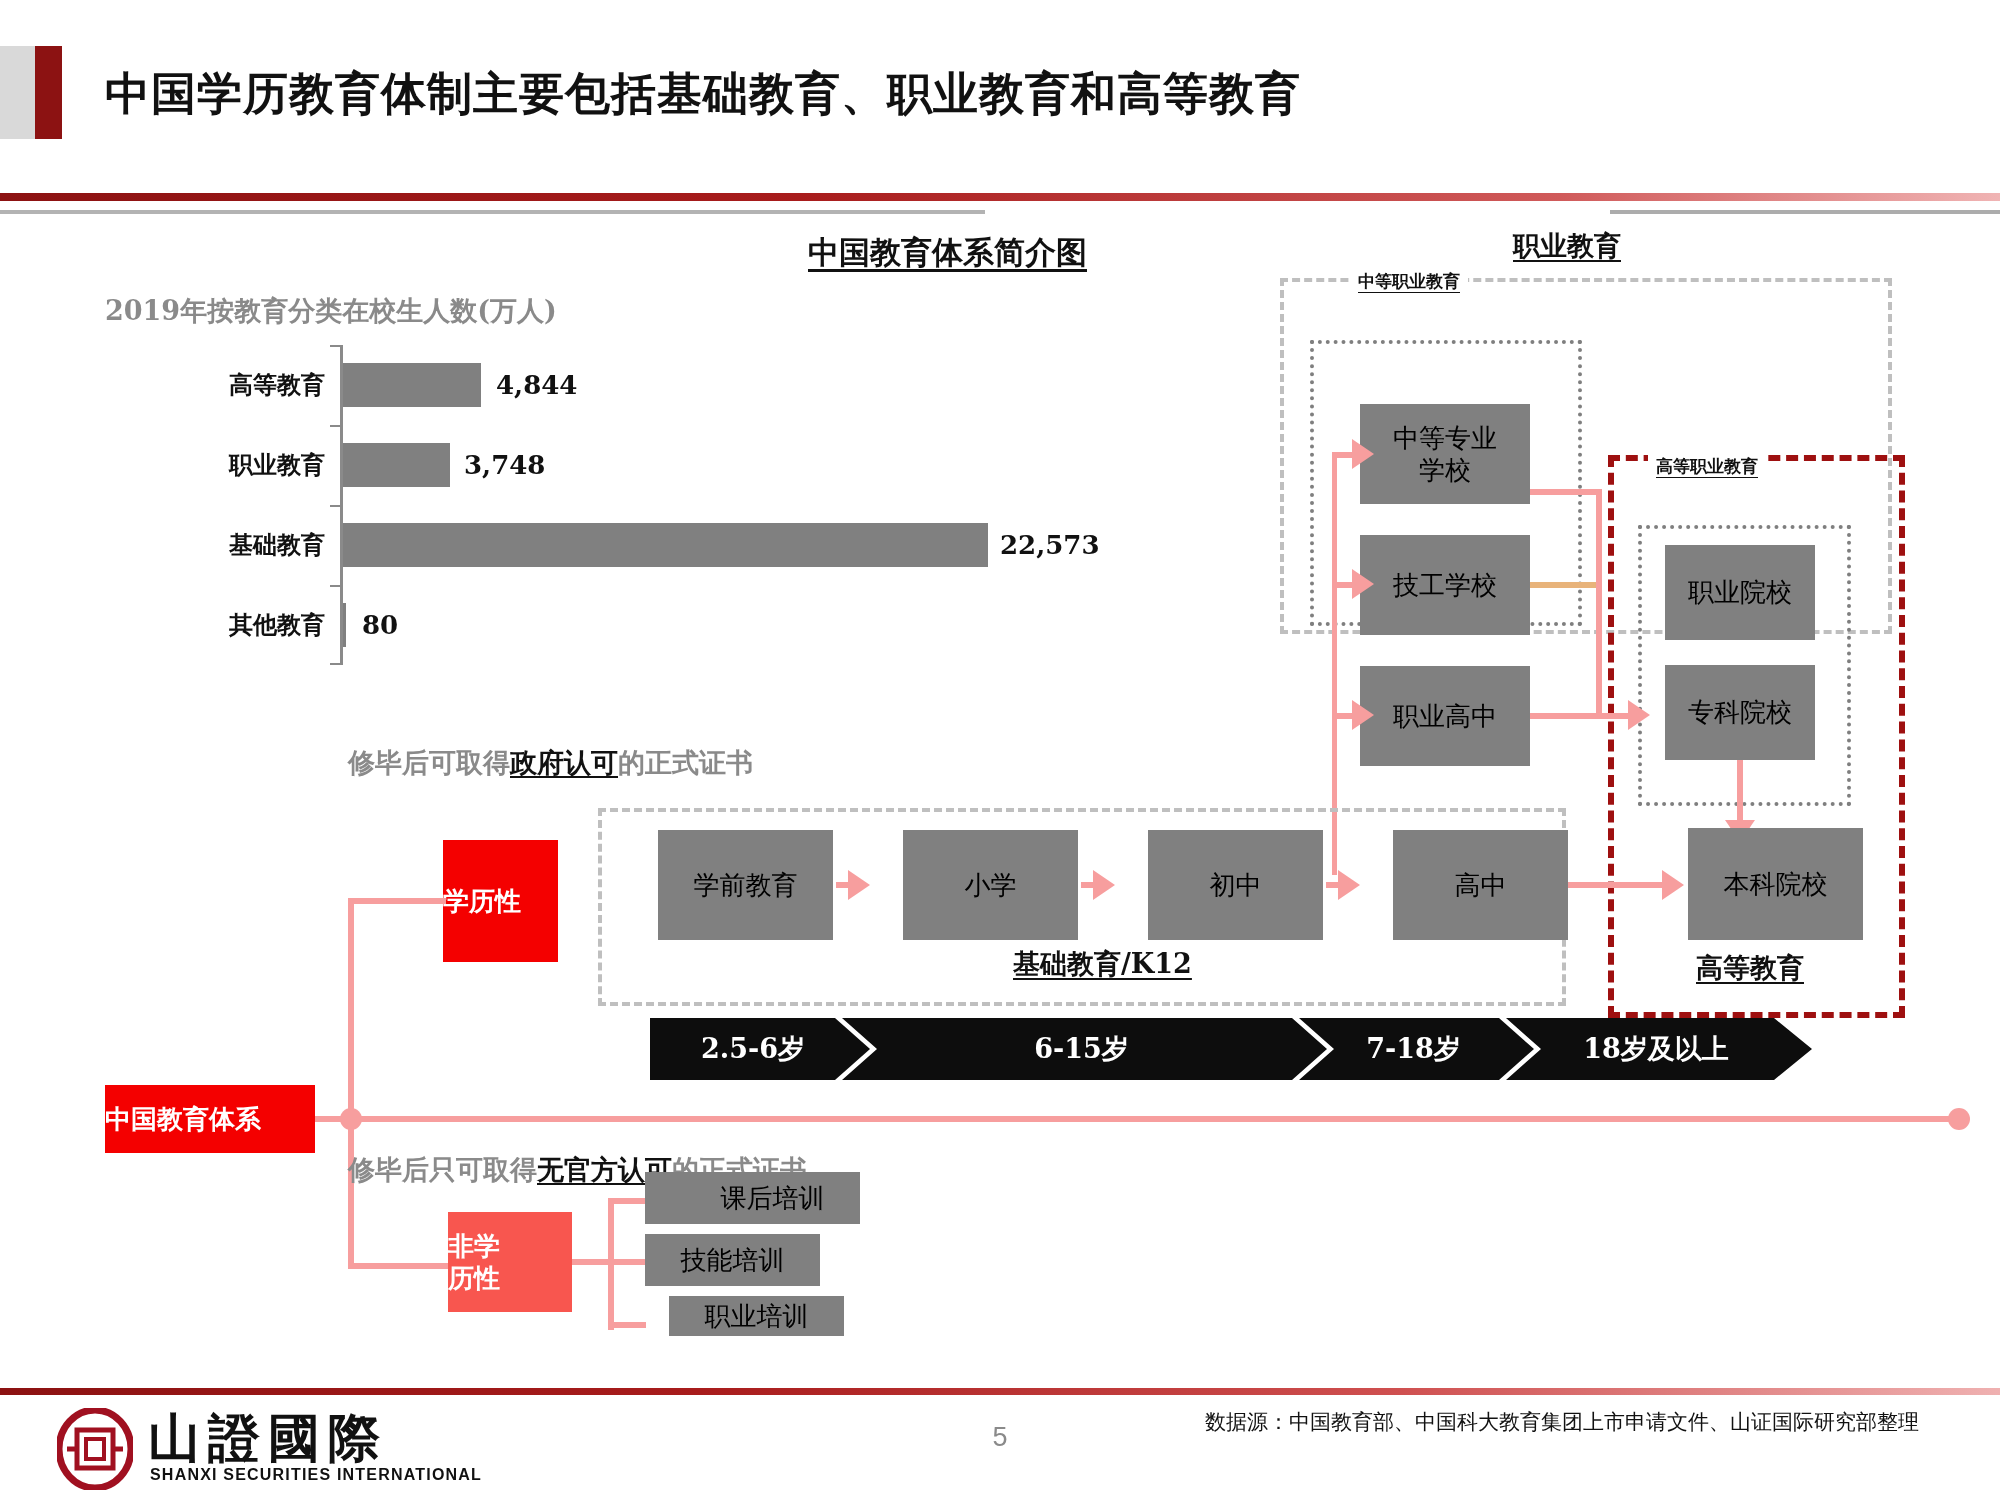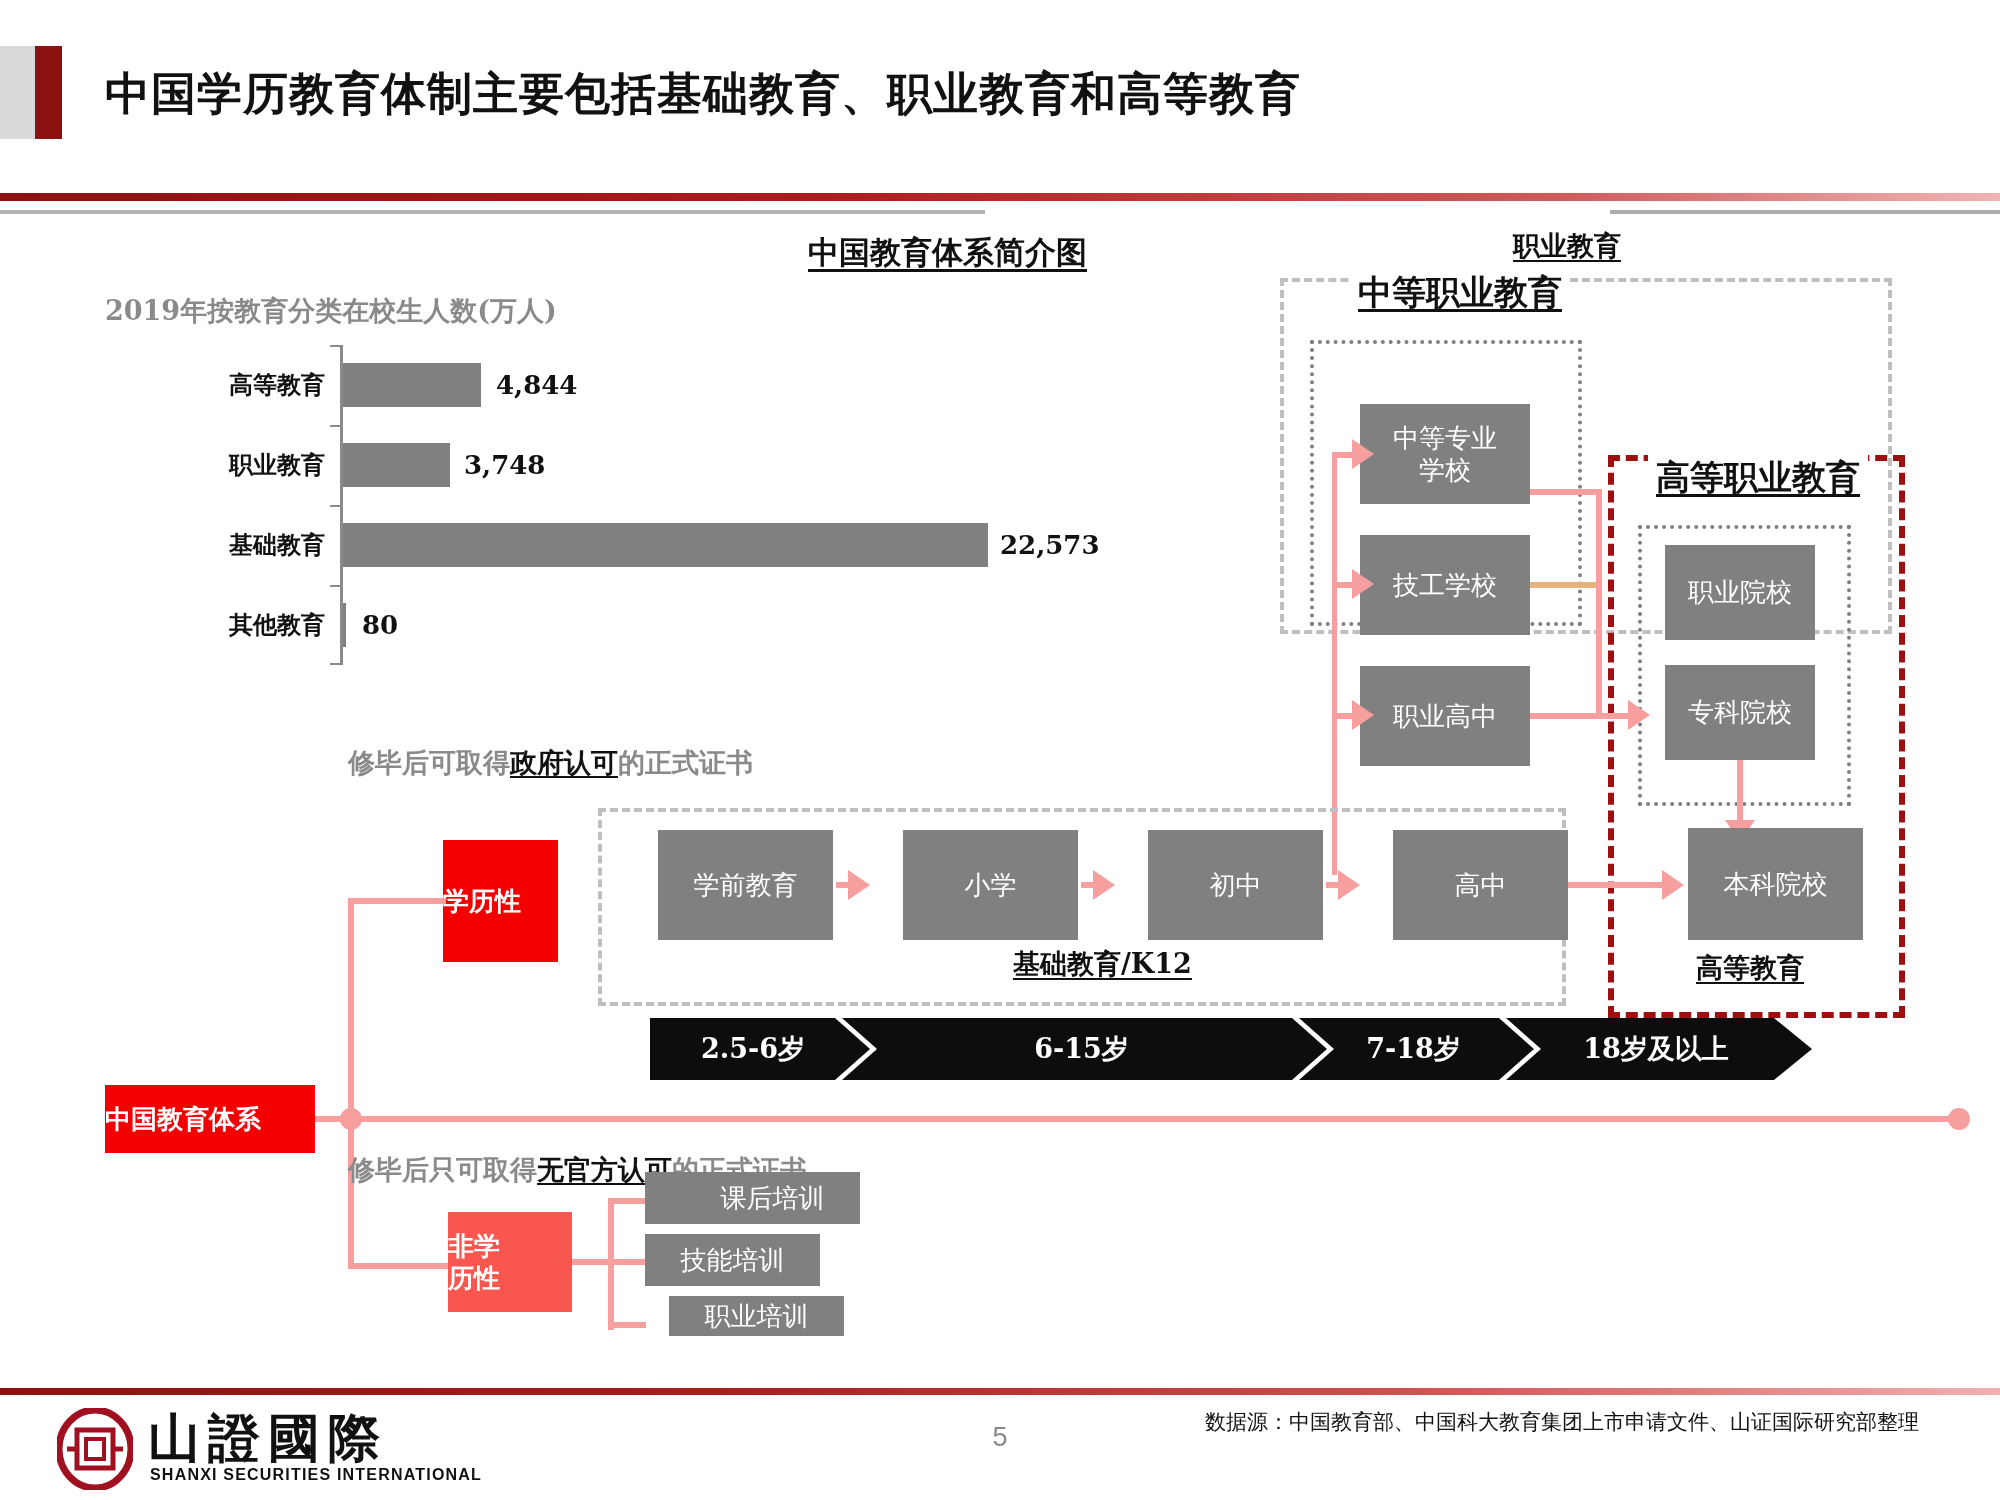--- a/index.html
+++ b/index.html
@@ -56,21 +56,21 @@
   }
   .bar-rect{position:absolute;left:243px;top:50%;transform:translateY(-50%);height:44px;background:#808080;}
   .bar-val{
     position:absolute;top:50%;transform:translateY(-50%);
     font-family:"DejaVu Serif","Liberation Serif",serif;
     font-size:26px;font-weight:700;color:#111;white-space:nowrap;
   }
 
   
   .gbox{
-    position:absolute;background:#808080;color:#ffffff;
+    position:absolute;background:#808080;color:#000000;
     display:flex;align-items:center;justify-content:center;text-align:center;
     font-family:"DejaVu Serif","Liberation Serif",serif;
     font-size:26px;font-weight:400;line-height:1.25;
   }
   .rbox{
     position:absolute;background:#f40000;color:#ffffff;
     display:flex;align-items:center;justify-content:flex-start;text-align:center;
     font-family:"DejaVu Serif","Liberation Serif",serif;
     font-size:26px;font-weight:700;line-height:1.25;
   }
@@ -80,21 +80,21 @@
   .frame-gray-dash{position:absolute;border:4px dashed #bfbfbf;}
   .frame-gray-dot{position:absolute;border:4px dotted #7f7f7f;}
   .frame-red-dash{position:absolute;border:6px dashed #9e1010;}
   .frame-lbl{
     position:absolute;
     font-family:"DejaVu Serif","Liberation Serif",serif;
     font-size:27px;font-weight:700;color:#111;
     text-decoration:underline;text-underline-offset:5px;white-space:nowrap;
     background:#fff;padding:0 8px;
   }
-  .frame-lbl.sm{font-size:34px;}
+  .frame-lbl.sm{font-size:17px;}
 
   
   .ln{position:absolute;background:#f79e9e;}
   .ln-h{height:6px;}
   .ln-v{width:6px;}
   .ln-tan{background:#e8b37a;}
   .arw-r{position:absolute;width:0;height:0;border-top:15px solid transparent;border-bottom:15px solid transparent;border-left:22px solid #f79e9e;}
   .arw-d{position:absolute;width:0;height:0;border-left:15px solid transparent;border-right:15px solid transparent;border-top:22px solid #f79e9e;}
 
   

